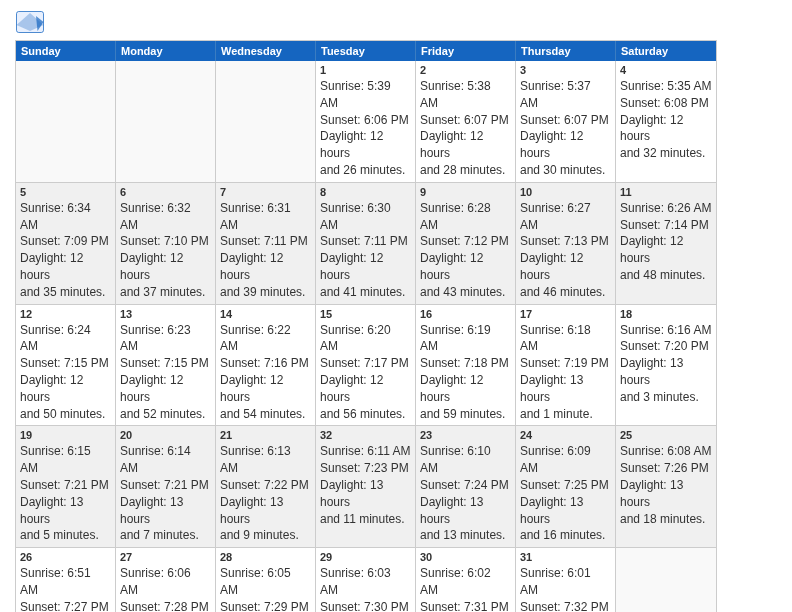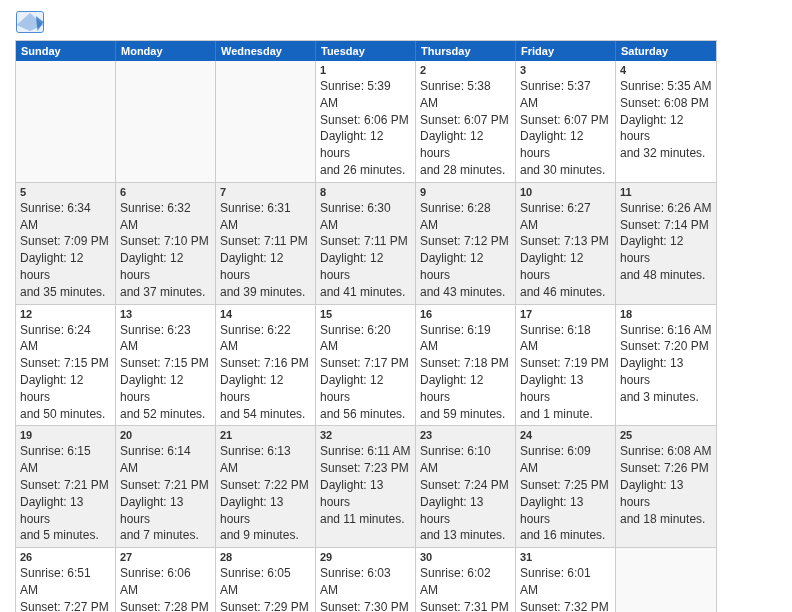--- a/index.html
+++ b/index.html
@@ -122,22 +122,22 @@
       <div class="location-title"></div>
     </div>
   </div>
 
   <div class="calendar">
     <div class="cal-header">
     <div class="cal-header-cell">Sunday</div>
         <div class="cal-header-cell">Monday</div>
         <div class="cal-header-cell">Wednesday</div>
         <div class="cal-header-cell">Tuesday</div>
+        <div class="cal-header-cell">Friday</div>
         <div class="cal-header-cell">Thursday</div>
-        <div class="cal-header-cell">Friday</div>
         <div class="cal-header-cell">Saturday</div>
       </div>
     <div class="cal-body">
     <div class="cal-row">
           <div class="cal-cell empty"></div>
           <div class="cal-cell empty"></div>
           <div class="cal-cell empty"></div>
           <div class="cal-cell">
             <span class="day-num">1</span>
             <div class="day-info" style="white-space: pre-line;">Sunrise: 5:39 AM

